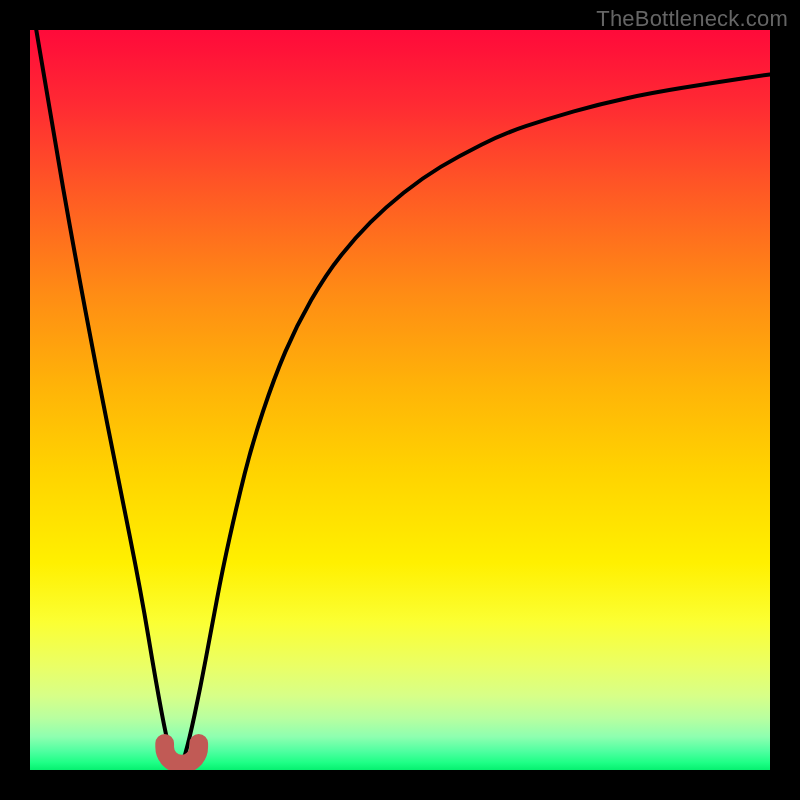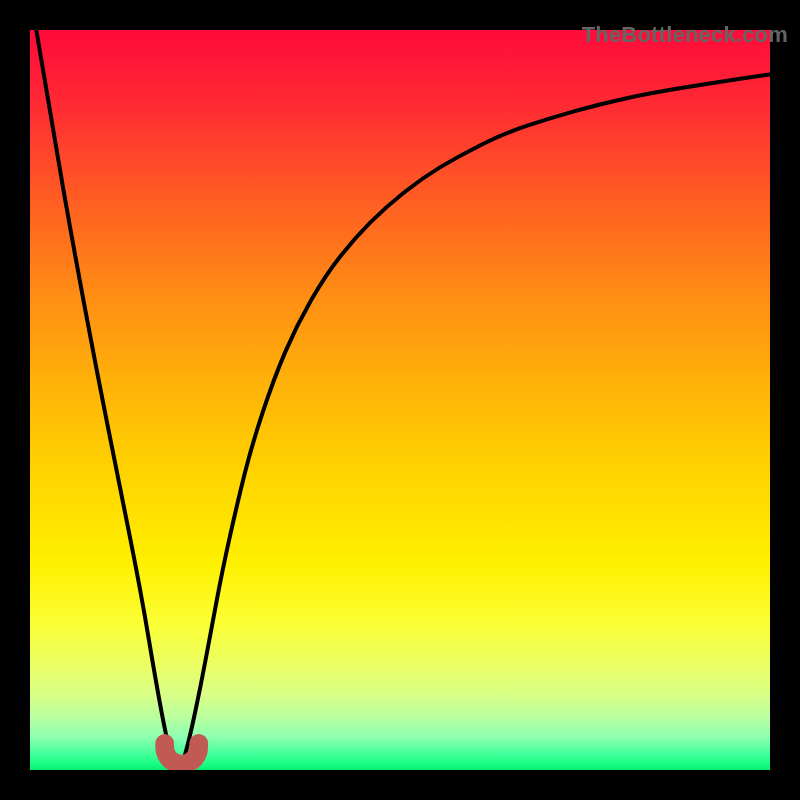--- a/index.html
+++ b/index.html
@@ -5,25 +5,25 @@
   * { margin: 0; padding: 0; box-sizing: border-box; }
   html, body { width: 800px; height: 800px; overflow: hidden; background: #000; }
   .frame {
     position: relative;
     width: 800px;
     height: 800px;
     background: #000;
   }
   .watermark {
     position: absolute;
-    top: 22px;
+    top: 6px;
     right: 12px;
     font-family: Arial, Helvetica, sans-serif;
     font-size: 22px;
-    font-weight: 700;
+    font-weight: 400;
     color: #656565;
     letter-spacing: 0.2px;
     z-index: 10;
   }
   .plot {
     position: absolute;
     left: 30px;
     top: 30px;
     width: 740px;
     height: 740px;

